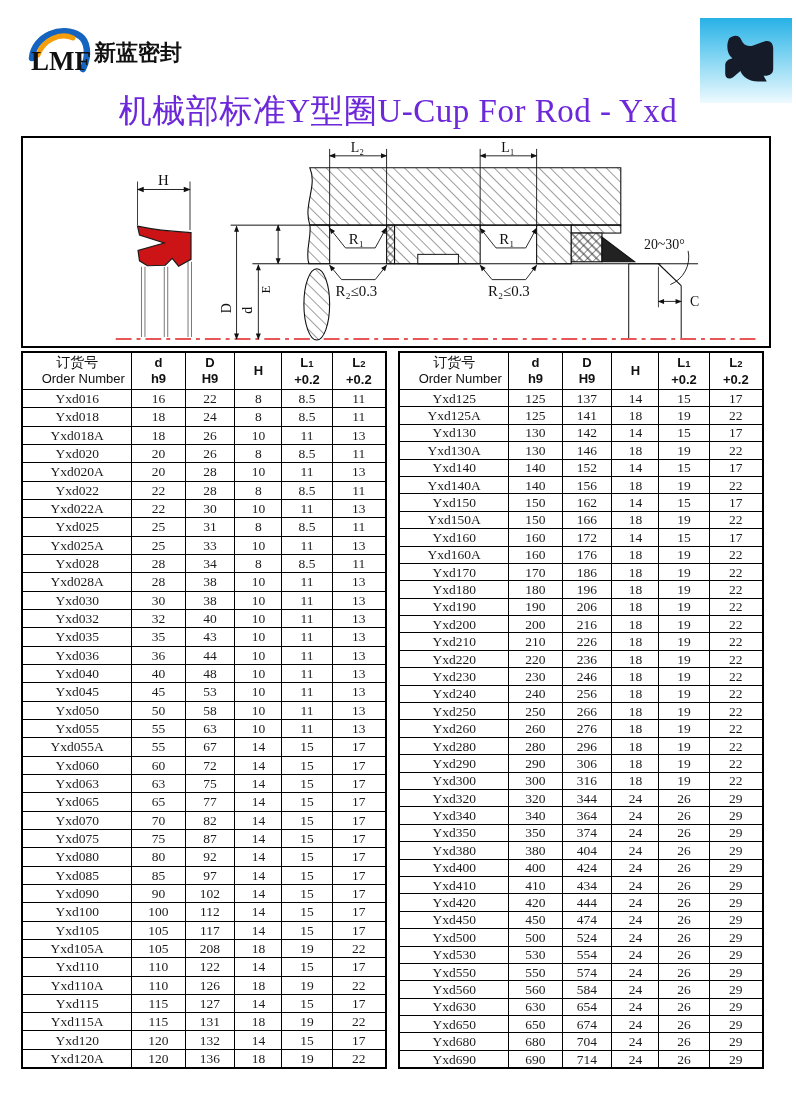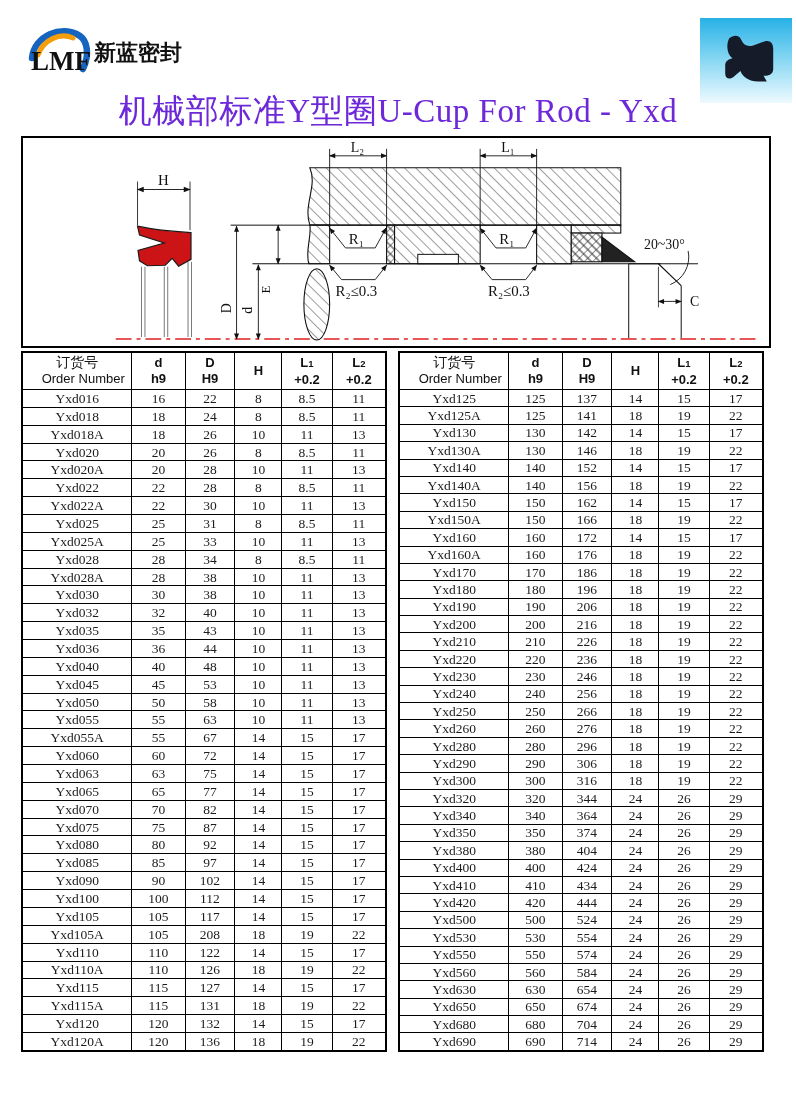--- a/index.html
+++ b/index.html
@@ -750,20 +750,28 @@
           </tr>
           <tr>
             <td>Yxd420</td>
             <td>420</td>
             <td>444</td>
             <td>24</td>
             <td>26</td>
             <td>29</td>
           </tr>
           <tr>
+            <td>Yxd450</td>
+            <td>450</td>
+            <td>474</td>
+            <td>24</td>
+            <td>26</td>
+            <td>29</td>
+          </tr>
+          <tr>
             <td>Yxd500</td>
             <td>500</td>
             <td>524</td>
             <td>24</td>
             <td>26</td>
             <td>29</td>
           </tr>
           <tr>
             <td>Yxd530</td>
             <td>530</td>

